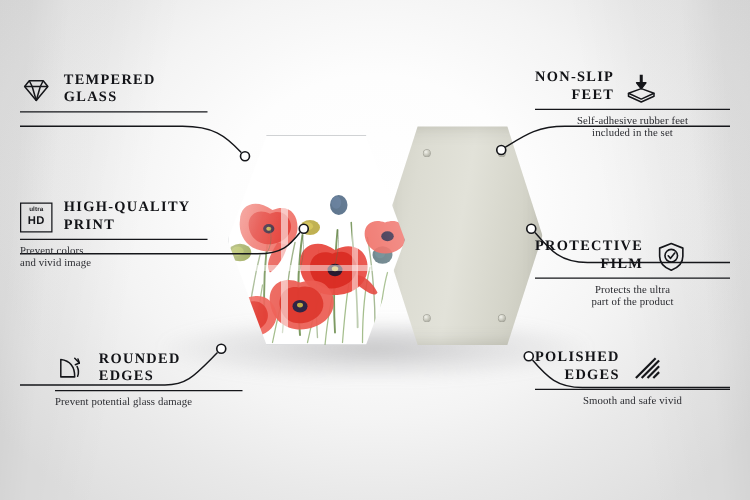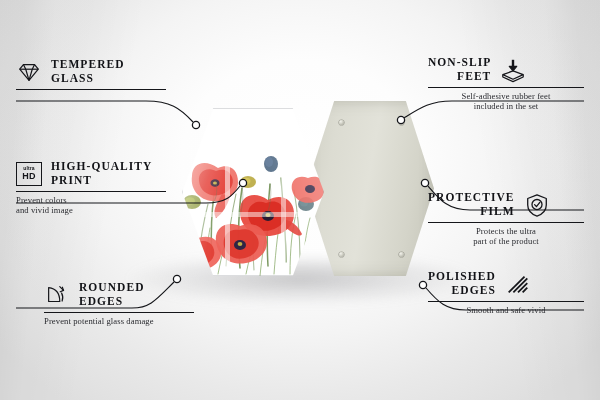--- a/index.html
+++ b/index.html
@@ -98,21 +98,21 @@
   }
   .hdicon .u{font-family:"Liberation Sans",sans-serif;font-size:5px;font-weight:700;letter-spacing:0.1px;color:#15161a;}
   .hdicon .hd{font-family:"Liberation Sans",sans-serif;font-size:9px;font-weight:700;letter-spacing:0.2px;color:#15161a;margin-top:0.5px;}
 
   
   #feat-tempered{left:16px;top:58px;width:150px;}
   #feat-print{left:16px;top:160px;width:150px;}
   #feat-rounded{left:16px;top:281px;width:150px;margin-left:28px;}
   #feat-nonslip{right:16px;top:56px;width:156px;}
   #feat-film{right:16px;top:166px;width:156px;margin-top:25px;}
-  #feat-polished{right:16px;top:270px;width:156px;}
+  #feat-polished{right:16px;top:280px;width:156px;}
 </style>
 </head>
 <body>
 
 <div id="stage">
   <div class="streaks"></div>
   <div class="floorshadow"></div>
 
   <div class="panel hexclip" id="back-panel">
     <div class="face"></div>

